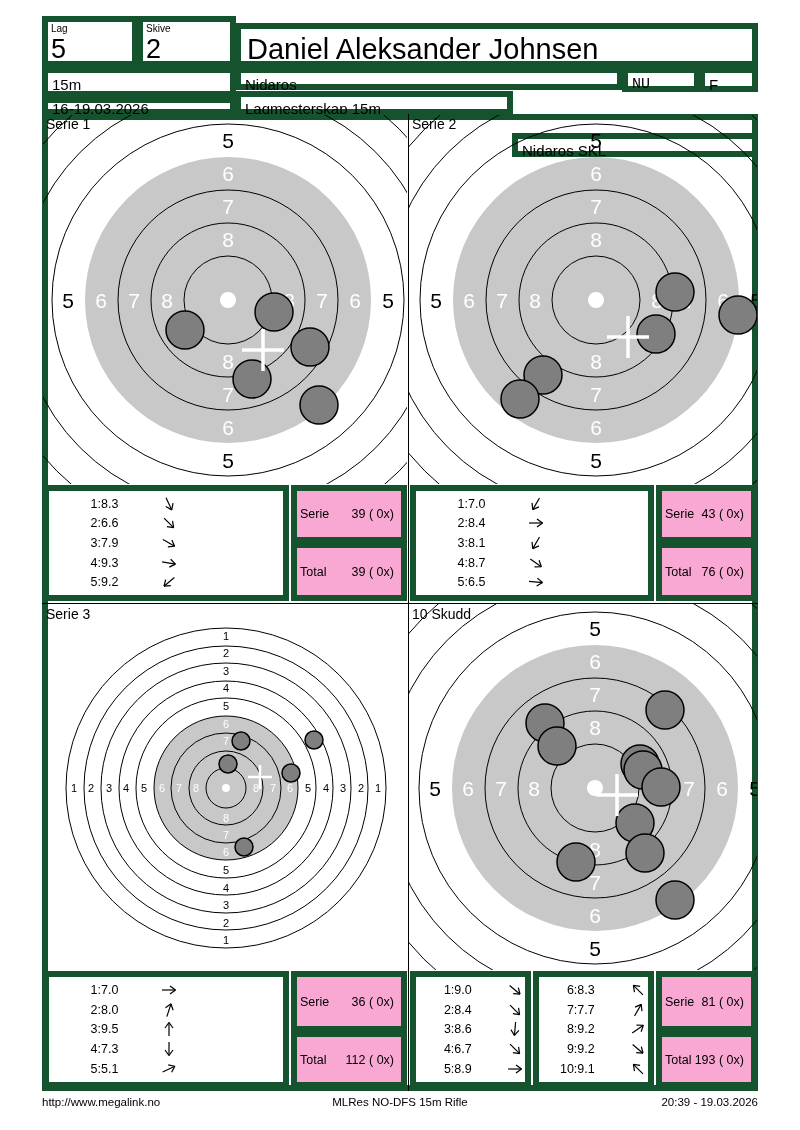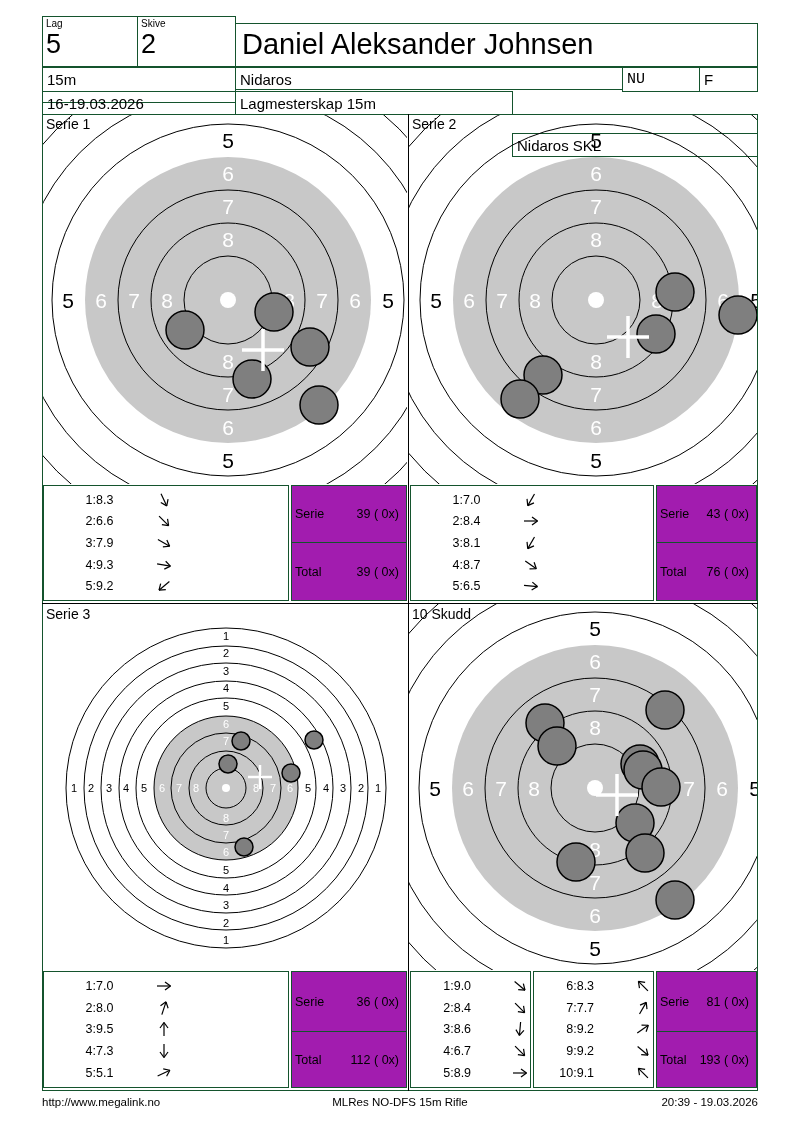--- a/index.html
+++ b/index.html
@@ -1,35 +1,35 @@
 <!DOCTYPE html>
 <html><head>
 <meta charset="utf-8">
 <style>
   html,body{margin:0;padding:0;}
   body{
     width:800px;height:1130px;background:#ffffff;position:relative;
     font-family:"Liberation Sans",sans-serif;color:#000;overflow:hidden;
   }
   .abs{position:absolute;box-sizing:border-box;}
-  .bordered{border:1px solid #14532d;}
+  .bordered{border:6px solid #14532d;}
   
   .cell-label{font-size:10px;line-height:11px;padding:1px 0 0 3px;}
   .cell-big{font-size:27px;line-height:27px;padding:2px 0 0 3px;}
   .name-big{font-size:29px;line-height:40px;padding-left:6px;white-space:nowrap;}
   .cell-mid{font-size:15px;line-height:24px;padding-left:4px;white-space:nowrap;}
   
   .quad-label{font-size:14px;line-height:16px;padding-left:2px;z-index:5;}
   
   .shots-box{display:flex;flex-direction:column;justify-content:space-around;padding:3px 0 3px 18px;background:#fff;}
   .srow{display:flex;align-items:center;font-size:12.5px;}
   .sn{width:34px;text-align:right;}
   .sv{width:44px;text-align:left;}
   .arr{margin-left:14px;flex:0 0 auto;}
-  .sum-box{background:#a21caf;}
+  .sum-box{background:#f9a8d4;}
   .sum-label{position:absolute;left:3px;top:50%;transform:translateY(-50%);font-size:12.5px;}
   .sum-value{position:absolute;right:7px;top:50%;transform:translateY(-50%);font-size:12.5px;}
   
   .footer-text{font-size:11.5px;line-height:14px;white-space:nowrap;}
   svg text{font-family:"Liberation Sans",sans-serif;}
 </style>
 </head>
 <body>
 
 <div class="abs bordered" style="left:42px;top:16px;width:96px;height:51px;">

